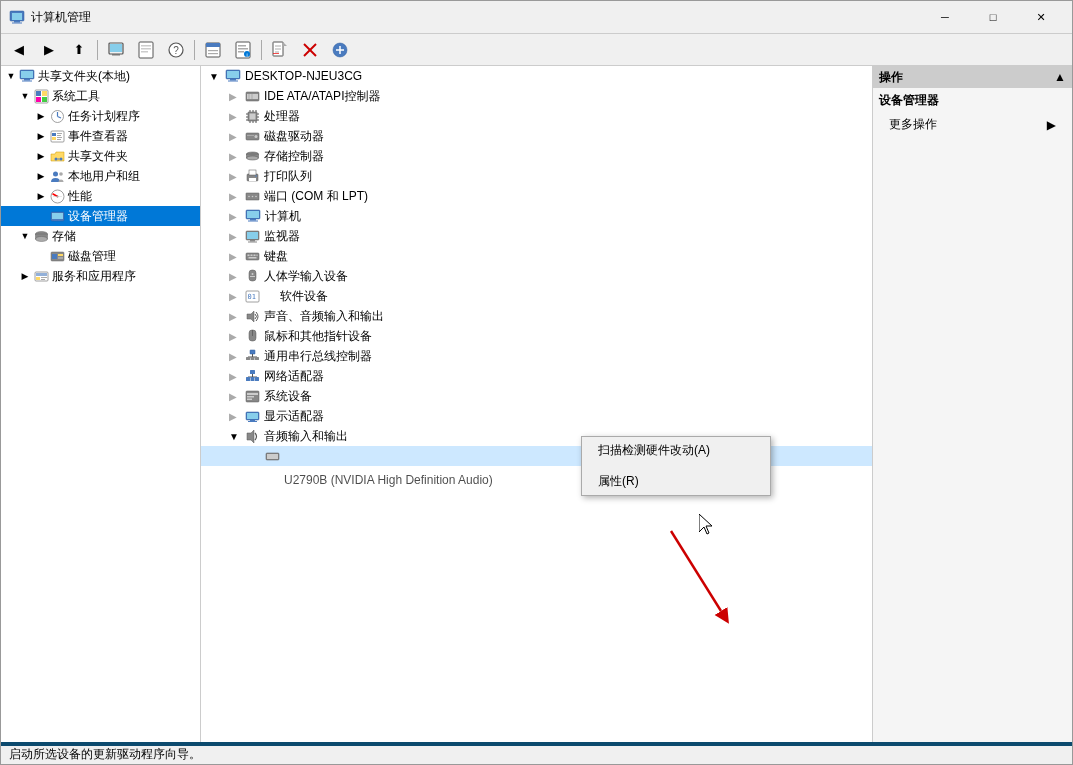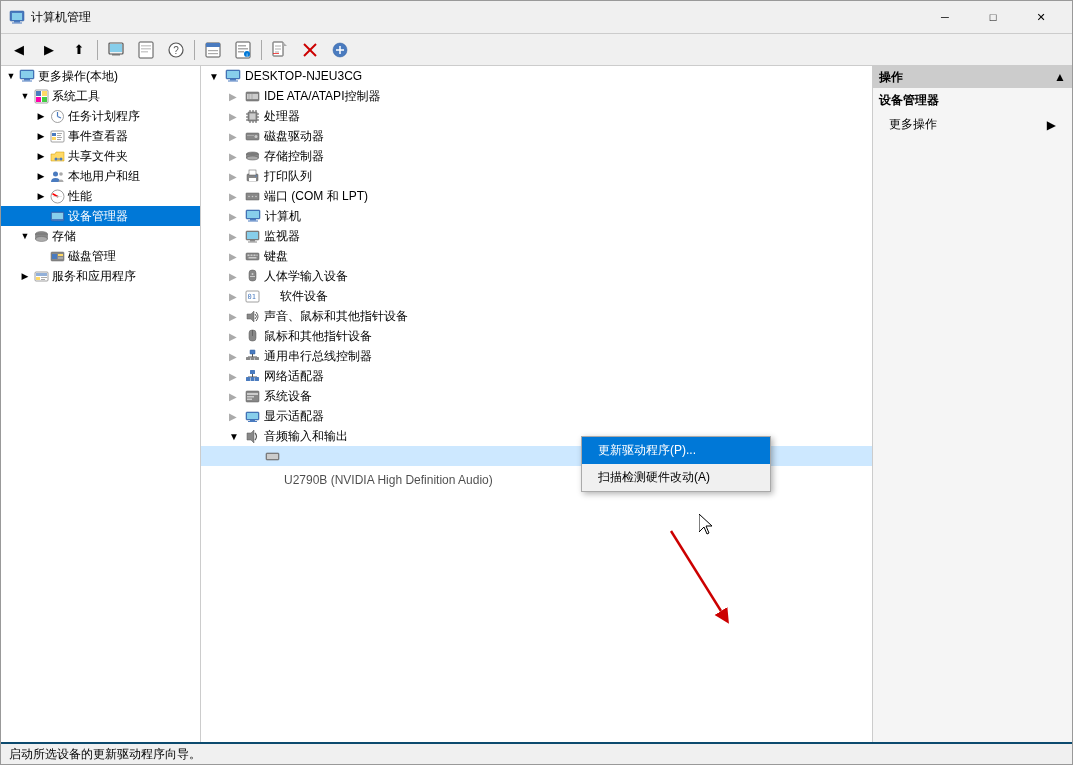--- a/index.html
+++ b/index.html
@@ -206,23 +206,22 @@
       align-items: center;
       padding: 3px 16px;
       font-size: 12px;
       cursor: pointer;
     }
 
     
     .status-bar {
       height: 22px;
       background: #f0f0f0;
-      border-top: 2px solid #0c4a6e;
-      display: flex;
-      align-items: center;
+      border-top: 4px solid #0c4a6e;
+      display: flex;
       padding: 0 8px;
       font-size: 12px;
     }
 
     
     .context-menu {
       position: absolute;
       background: #f0f0f0;
       border: 1px solid #aaa;
       box-shadow: 2px 2px 6px rgba(0,0,0,0.3);
@@ -361,21 +360,21 @@
       <div class="tree-item" style="padding-left:2px;">
         <div class="tree-expand">▼</div>
         <div class="tree-icon">
           <svg width="16" height="16" viewBox="0 0 16 16">
             <rect x="1" y="2" width="14" height="9" rx="1" fill="#4a7bbf" stroke="#2a5b9f" stroke-width="0.5"></rect>
             <rect x="2" y="3" width="12" height="7" fill="#87ceeb"></rect>
             <rect x="5" y="11" width="6" height="1.5" fill="#4a7bbf"></rect>
             <rect x="3" y="12.5" width="10" height="1" fill="#4a7bbf"></rect>
           </svg>
         </div>
-        <span>更多操作(本地)</span>
+        <span>共享文件夹(本地)</span>
       </div>
 
       <div class="tree-item indent-1">
         <div class="tree-expand">▼</div>
         <div class="tree-icon">
           <svg width="15" height="15" viewBox="0 0 15 15">
             <rect x="1" y="1" width="13" height="13" rx="1" fill="#fff" stroke="#888" stroke-width="0.8"></rect>
             <rect x="2" y="2" width="5" height="5" fill="#4a7bbf"></rect>
             <rect x="8" y="2" width="5" height="5" fill="#ffd966"></rect>
             <rect x="2" y="8" width="5" height="5" fill="#f0a"></rect>
@@ -673,21 +672,21 @@
 
         <div class="device-tree-item" style="padding-left:28px;">
           <span style="width:16px;display:inline-block;font-size:10px;color:#aaa;">▶</span>
           <span style="display:inline-flex;align-items:center;margin-right:4px;">
             <svg width="15" height="15" viewBox="0 0 15 15">
               <polygon points="2,5 6,5 9,2 9,13 6,10 2,10" fill="#888" stroke="#555" stroke-width="0.5"></polygon>
               <path d="M10,5 Q13,7.5 10,10" fill="none" stroke="#555" stroke-width="1"></path>
               <path d="M11,3 Q15,7.5 11,12" fill="none" stroke="#555" stroke-width="1"></path>
             </svg>
           </span>
-          <span>声音、鼠标和其他指针设备</span>
+          <span>声音、音频输入和输出</span>
         </div>
 
         <div class="device-tree-item" style="padding-left:28px;">
           <span style="width:16px;display:inline-block;font-size:10px;color:#aaa;">▶</span>
           <span style="display:inline-flex;align-items:center;margin-right:4px;">
             <svg width="15" height="15" viewBox="0 0 15 15">
               <rect x="4" y="1" width="7" height="11" rx="3" fill="#888" stroke="#555" stroke-width="0.5"></rect>
               <line x1="7.5" y1="1" x2="7.5" y2="7" stroke="#555" stroke-width="0.7"></line>
             </svg>
           </span>
@@ -768,22 +767,22 @@
               <rect x="1" y="4" width="13" height="7" rx="1" fill="#888" stroke="#555" stroke-width="0.5"></rect>
               <rect x="2" y="5" width="11" height="5" fill="#ccc"></rect>
             </svg>
           </span>
           <span style="opacity:0.7;margin-top:48px;">U2790B (NVIDIA High Definition Audio)</span>
         </div>
 
       </div>
 
       <div class="context-menu">
-        <div class="ctx-item highlight">更新驱动程序(P)...</div>
         <div class="ctx-item">扫描检测硬件改动(A)</div>
+        <div class="ctx-item" style="margin-top:4px;">属性(R)</div>
       </div>
 
       <svg class="red-arrow" width="100" height="120" viewBox="0 0 100 120">
         <defs>
           <marker id="arrowhead" markerWidth="8" markerHeight="8" refX="0" refY="3" orient="auto">
             <polygon points="0 0, 6 3, 0 6" fill="#cc0000"></polygon>
           </marker>
         </defs>
         <line x1="10" y1="10" x2="60" y2="90" stroke="#cc0000" stroke-width="2.5" marker-end="url(#arrowhead)"></line>
       </svg>

